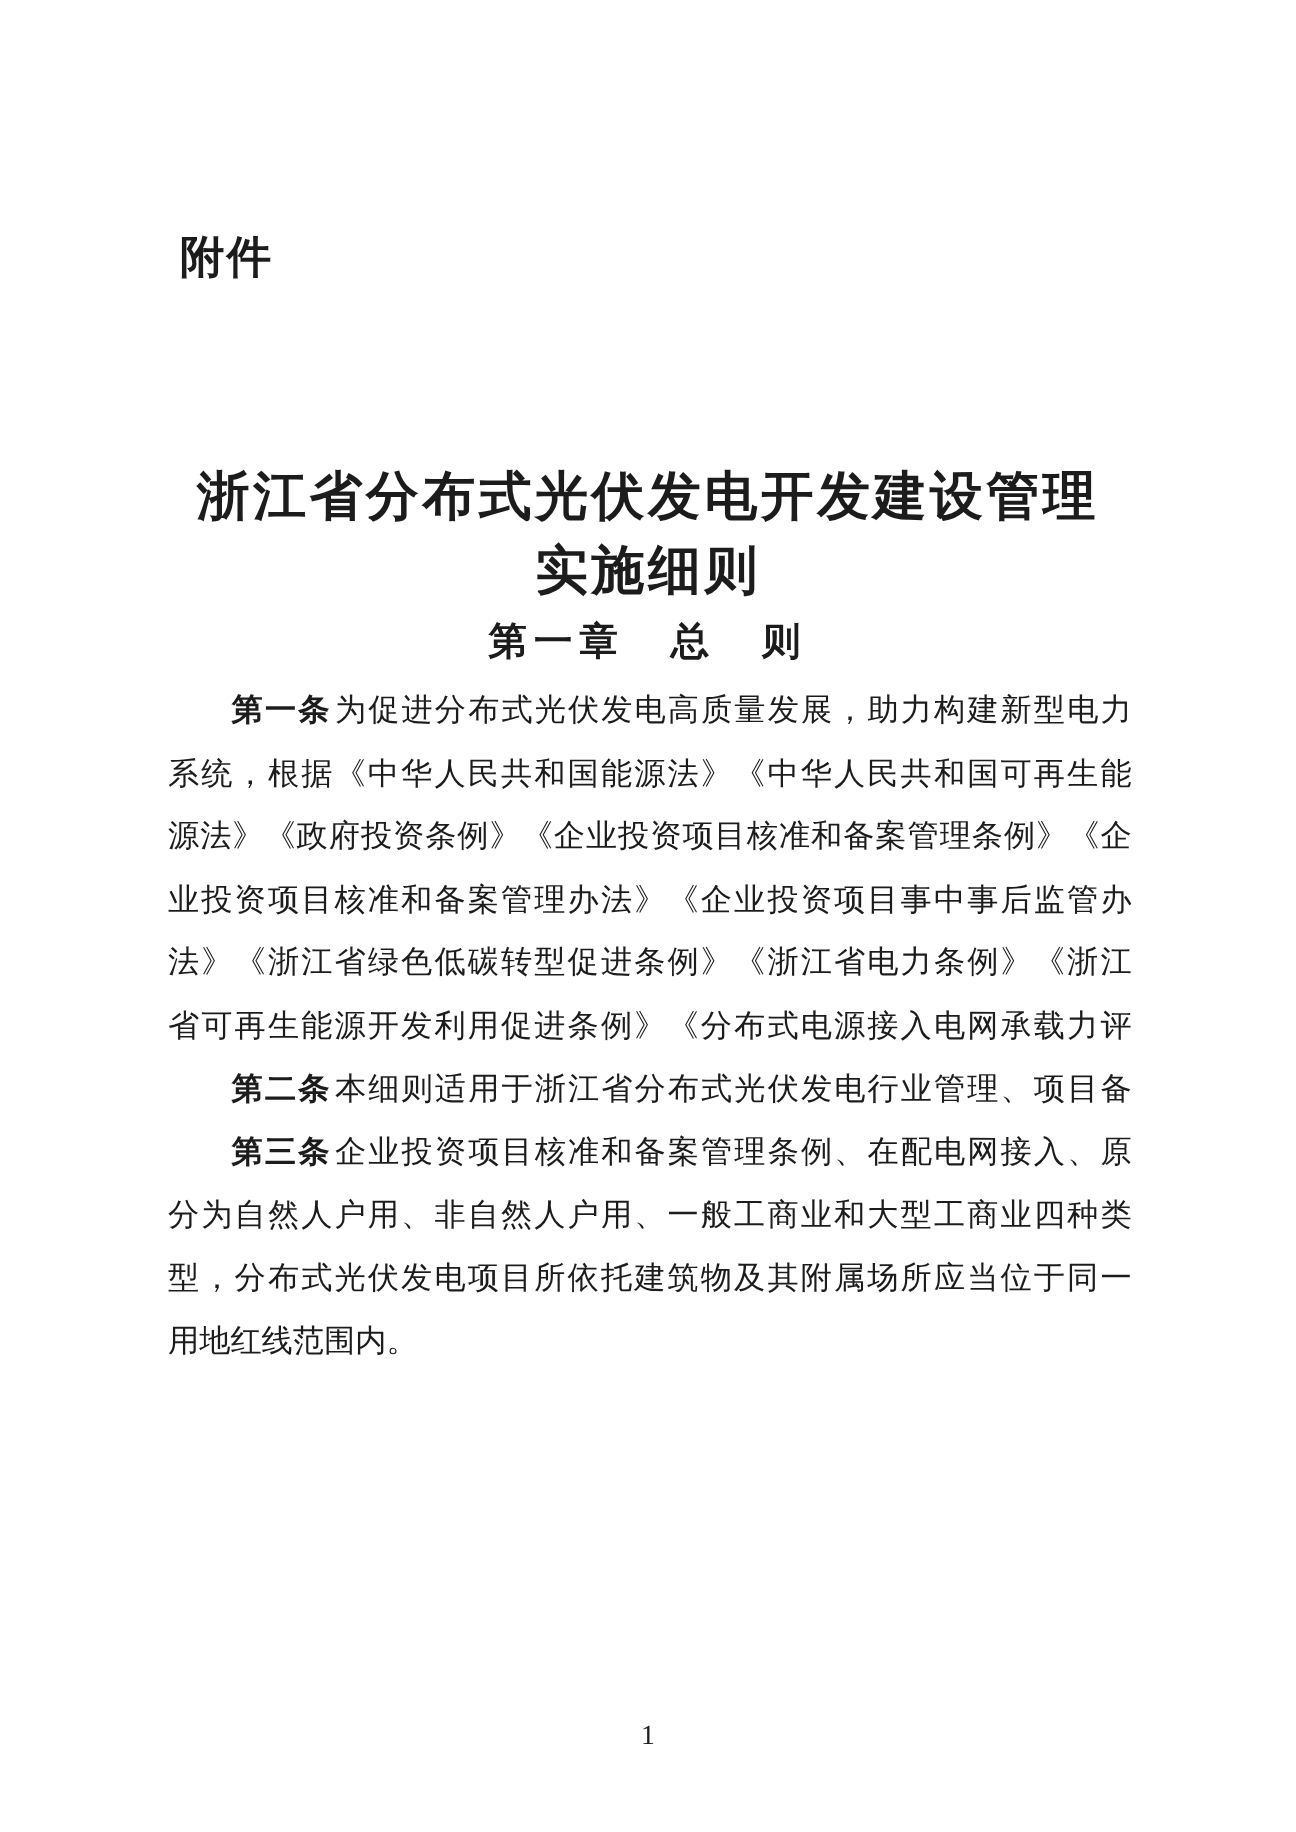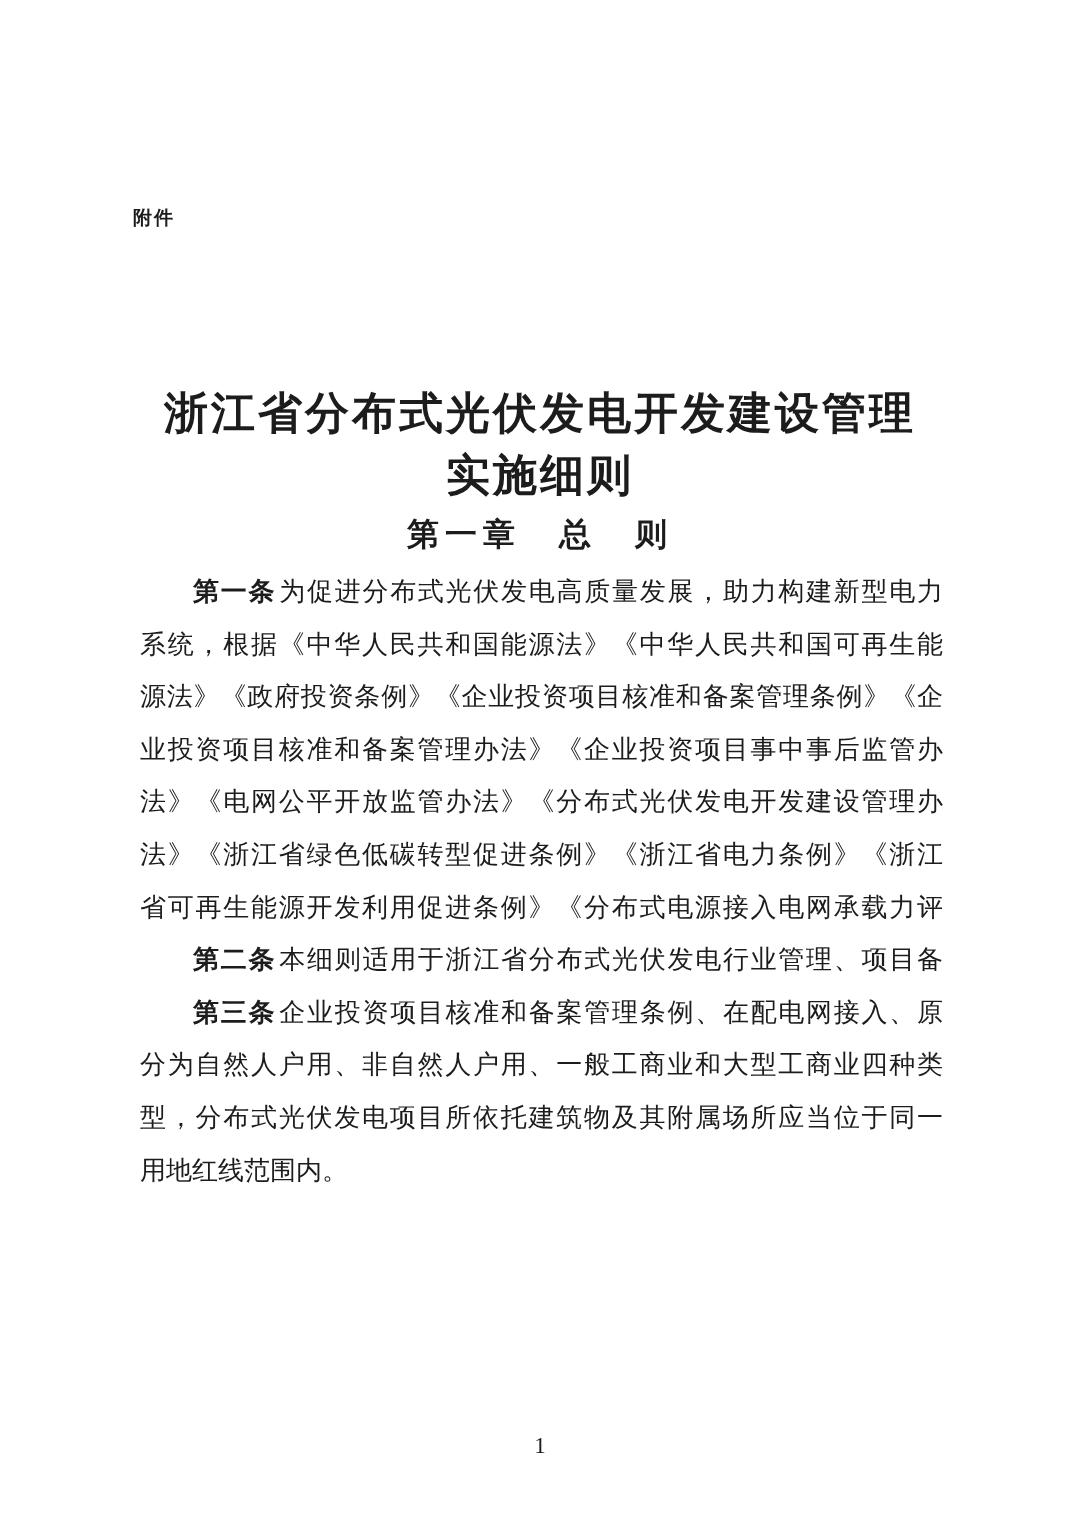--- a/index.html
+++ b/index.html
@@ -11,24 +11,24 @@
     position: relative;
     width: 1080px;
     height: 1527px;
     background: #ffffff;
     color: #1c1c1c;
     font-family: "Liberation Serif", "DejaVu Serif", serif;
     overflow: hidden;
   }
   .attachment-label {
     position: absolute;
-    left: 133px;
+    left: 150px;
     top: 198px;
-    font-family: Liberation Sans, sans-serif;
-    font-size: 19px;
+    font-family: Liberation Mono, monospace;
+    font-size: 37px;
     font-weight: 600;
     letter-spacing: 2px;
     line-height: 40px;
   }
   .doc-title {
     position: absolute;
     top: 342px;
     left: 0;
     width: 100%;
     text-align: center;
@@ -100,21 +100,20 @@
 
   <div class="body-text">
 
     <div>
       <div class="text-line first">
         <span class="article-number">第一条</span><span>为促进分布式光伏发电高质量发展，助力构建新型电力</span>
       </div>
       <div class="text-line">系统，根据《中华人民共和国能源法》《中华人民共和国可再生能</div>
       <div class="text-line">源法》《政府投资条例》《企业投资项目核准和备案管理条例》《企</div>
       <div class="text-line">业投资项目核准和备案管理办法》《企业投资项目事中事后监管办</div>
-      <div class="text-line">法》《电网公平开放监管办法》《分布式光伏发电开发建设管理办</div>
       <div class="text-line">法》《浙江省绿色低碳转型促进条例》《浙江省电力条例》《浙江</div>
       <div class="text-line">省可再生能源开发利用促进条例》《分布式电源接入电网承载力评</div>
     </div>
 
     <div>
       <div class="text-line first">
         <span class="article-number">第二条</span><span>本细则适用于浙江省分布式光伏发电行业管理、项目备</span>
       </div>
     </div>
 

